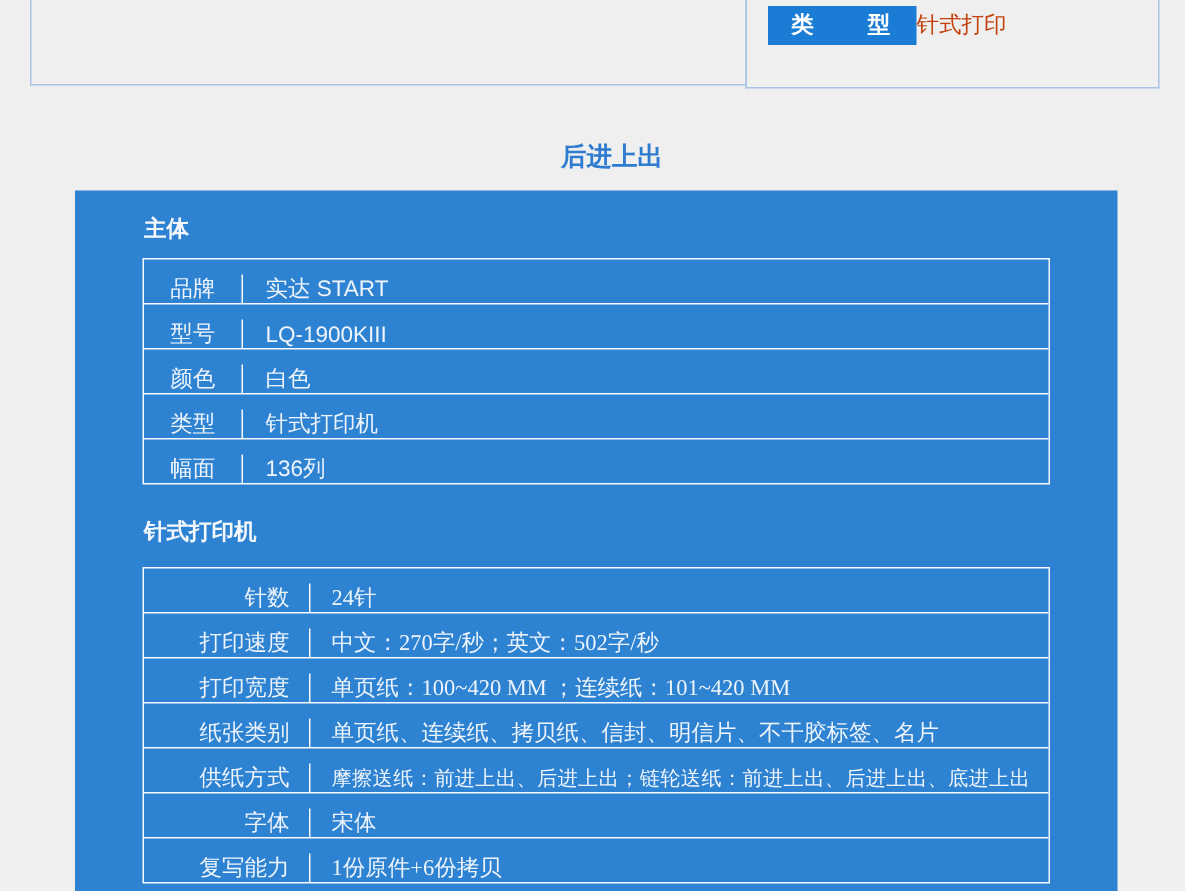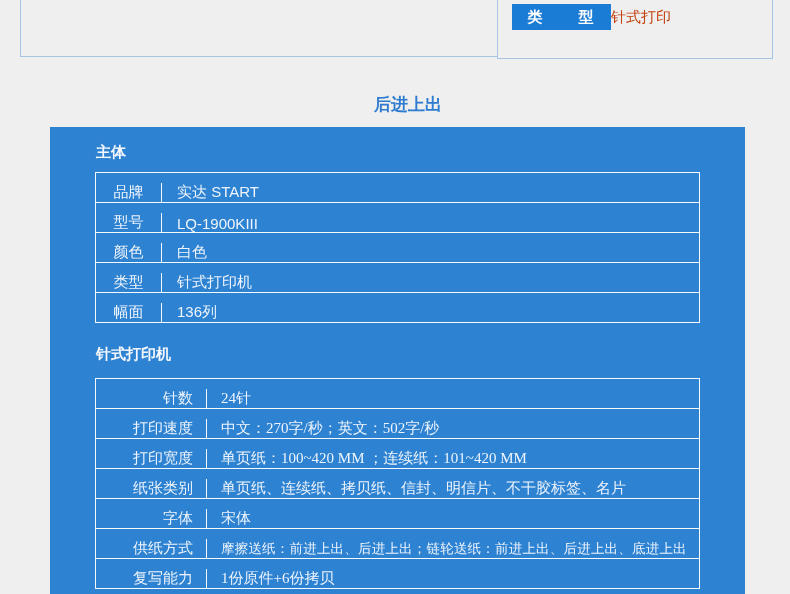--- a/index.html
+++ b/index.html
@@ -105,27 +105,27 @@
       <div class="cell-value">中文：270字/秒；英文：502字/秒</div>
     </div>
     <div class="row">
       <div class="cell-label">打印宽度</div>
       <div class="cell-value">单页纸：100~420 MM ；连续纸：101~420 MM</div>
     </div>
     <div class="row">
       <div class="cell-label">纸张类别</div>
       <div class="cell-value">单页纸、连续纸、拷贝纸、信封、明信片、不干胶标签、名片</div>
     </div>
+    <div class="row compact">
+      <div class="cell-label">供纸方式</div>
+      <div class="cell-value">摩擦送纸：前进上出、后进上出；链轮送纸：前进上出、后进上出、底进上出</div>
+    </div>
     <div class="row">
       <div class="cell-label">字体</div>
       <div class="cell-value">宋体</div>
-    </div>
-    <div class="row compact">
-      <div class="cell-label">供纸方式</div>
-      <div class="cell-value">摩擦送纸：前进上出、后进上出；链轮送纸：前进上出、后进上出、底进上出</div>
     </div>
     <div class="row">
       <div class="cell-label">复写能力</div>
       <div class="cell-value">1份原件+6份拷贝</div>
     </div>
   </div>
 
 </div>
 
 </body></html>

